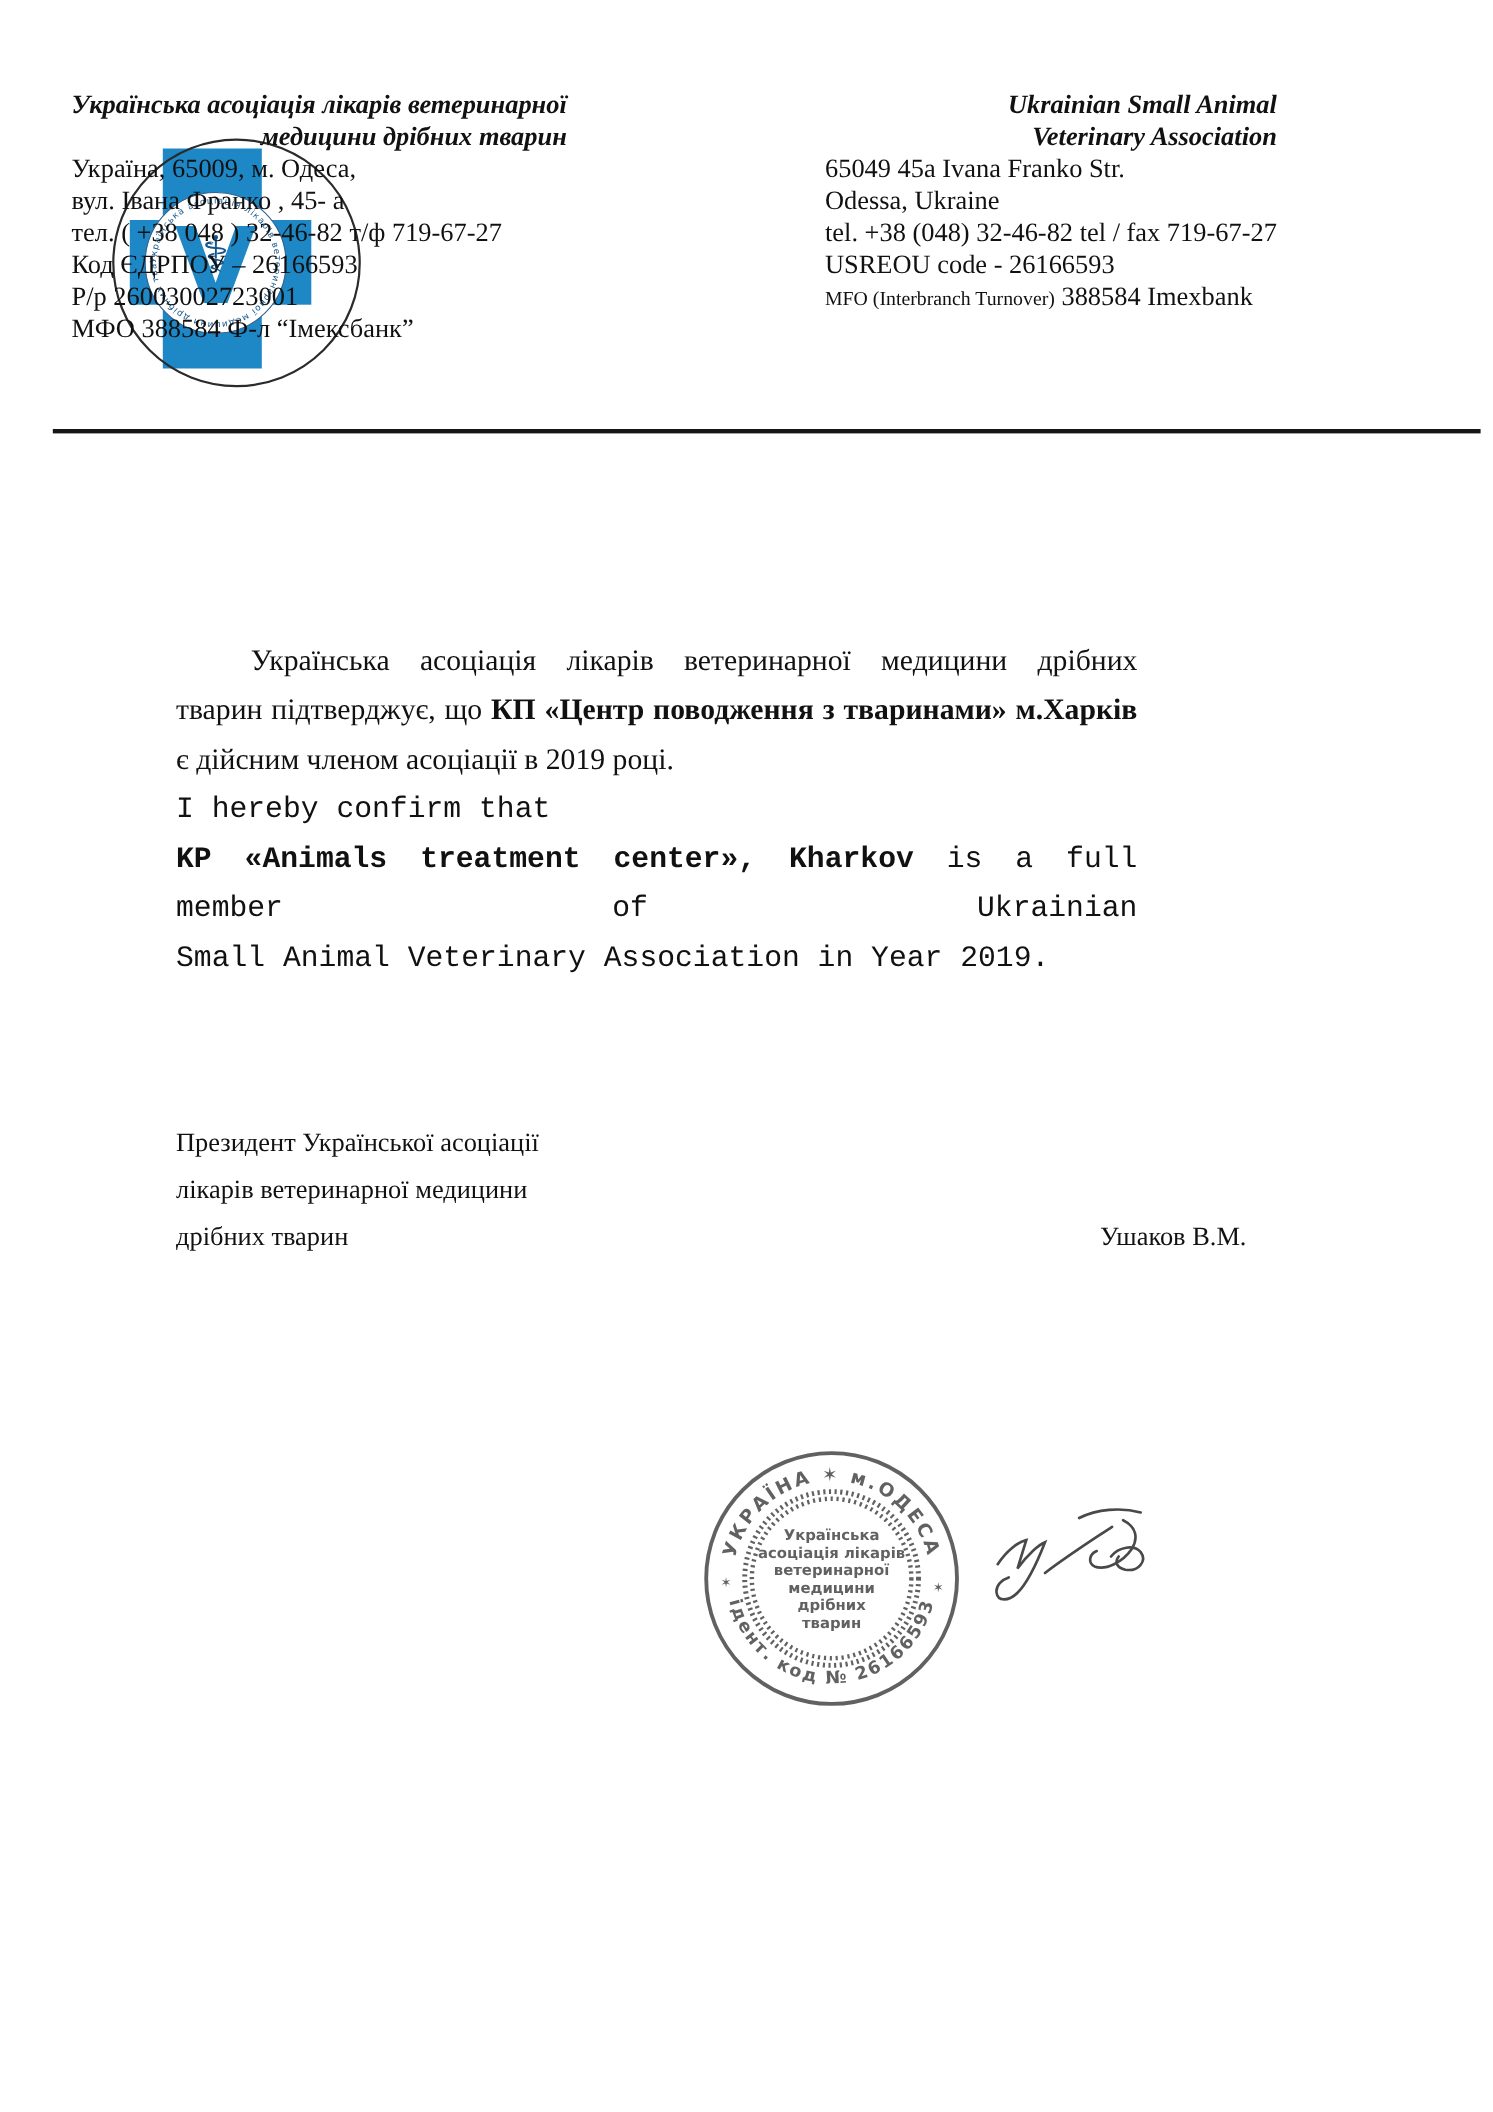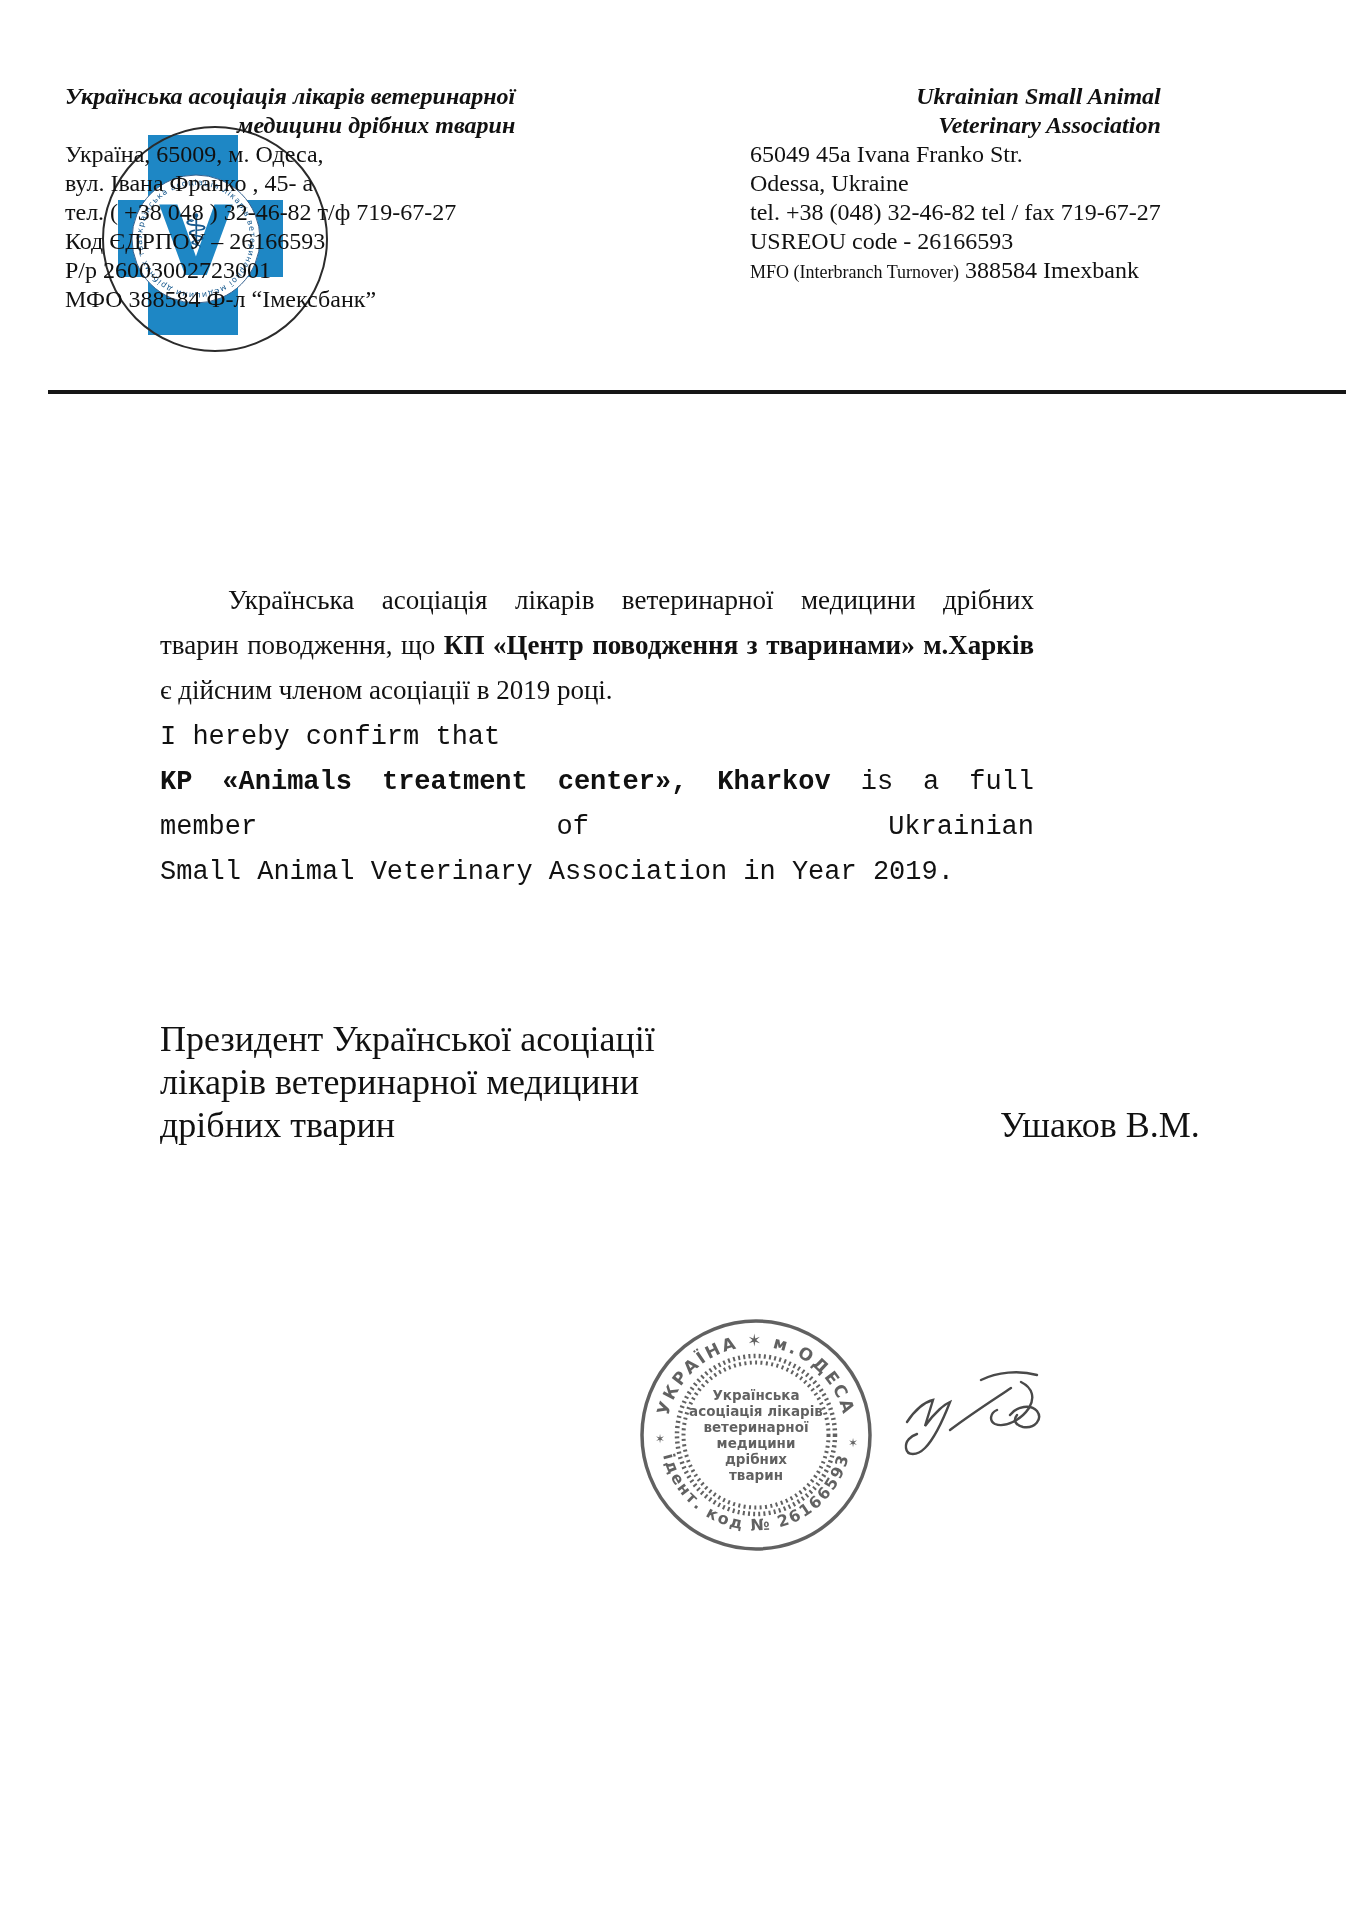--- a/index.html
+++ b/index.html
@@ -12,21 +12,21 @@
   .lh-col{font-size:24px;line-height:29px;white-space:nowrap;z-index:2;}
   .lh-title{font-weight:bold;font-style:italic;text-align:right;}
   .sans{font-family:Liberation Serif, serif;font-size:18px;}
   .rule{position:absolute;left:48px;top:390px;width:1298px;height:4px;background:#161616;}
   
   .para{position:absolute;left:160px;width:874px;font-size:27px;line-height:45px;}
   .jline{text-align:justify;text-align-last:justify;}
   .indent{text-indent:68px;margin-top:40px;}
   b{font-weight:bold;}
   
-  .sigblock{font-size:36px;line-height:43px;}
+  .sigblock{font-size:24px;line-height:43px;}
   
   .behind{z-index:0;}
   .front{z-index:2;}
 </style>
 </head>
 <body>
 
 <div class="abs behind" style="left:95px;top:125px;width:240px;height:235px;">
   <svg width="240" height="235" viewBox="0 0 240 235">
     <rect x="53" y="10" width="90" height="200" fill="#1e87c5"></rect>
@@ -62,21 +62,21 @@
   <div>Odessa, Ukraine</div>
   <div>tel. +38 (048) 32-46-82 tel / fax 719-67-27</div>
   <div>USREOU code - 26166593</div>
   <div><span class="sans">MFO (Interbranch Turnover)</span><span> 388584 Imexbank</span></div>
 </div>
 
 <div class="rule"></div>
 
 <div class="para" style="top:538px;">
   <div class="jline indent">Українська асоціація лікарів ветеринарної медицини дрібних</div>
-  <div class="jline"><span>тварин поводження, що </span><b>КП «Центр поводження з тваринами» м.Харків</b></div>
+  <div class="jline"><span>тварин підтверджує, що </span><b>КП «Центр поводження з тваринами» м.Харків</b></div>
   <div>є дійсним членом асоціації в 2019 році.</div>
 </div>
 
 <div class="para" style="top:715px;font-family:Liberation Mono, monospace;">
   <div>I hereby confirm that</div>
   <div class="jline"><b>KP «Animals treatment center», Kharkov</b><span> is a full member of Ukrainian</span></div>
   <div>Small Animal Veterinary Association in Year 2019.</div>
 </div>
 
 <div class="abs sigblock" style="left:160px;top:1018px;">

